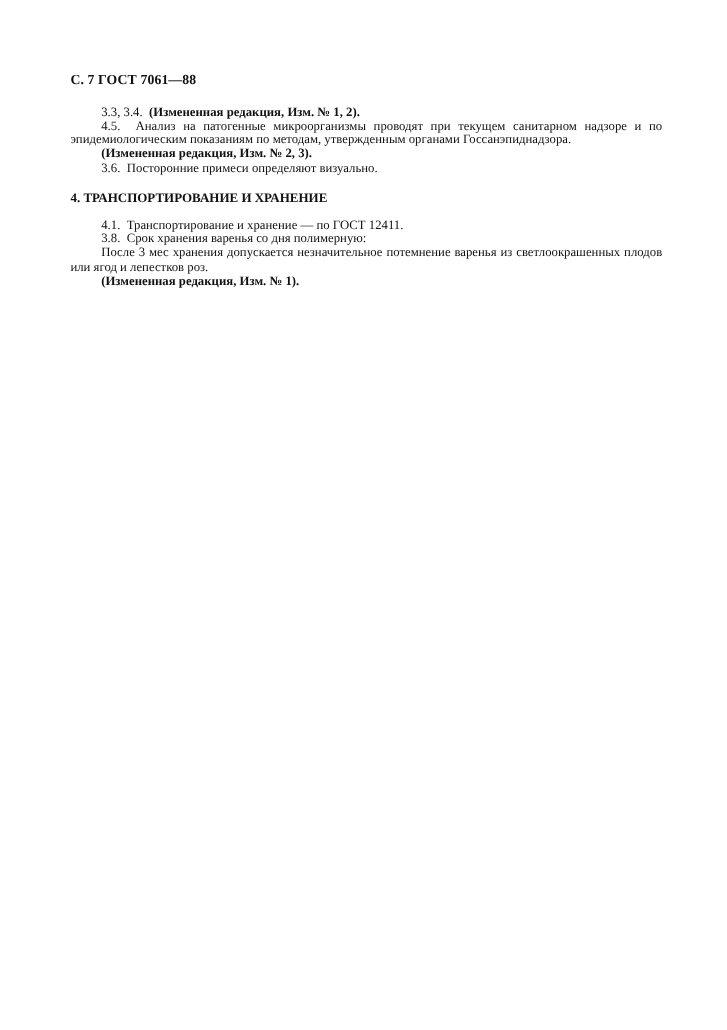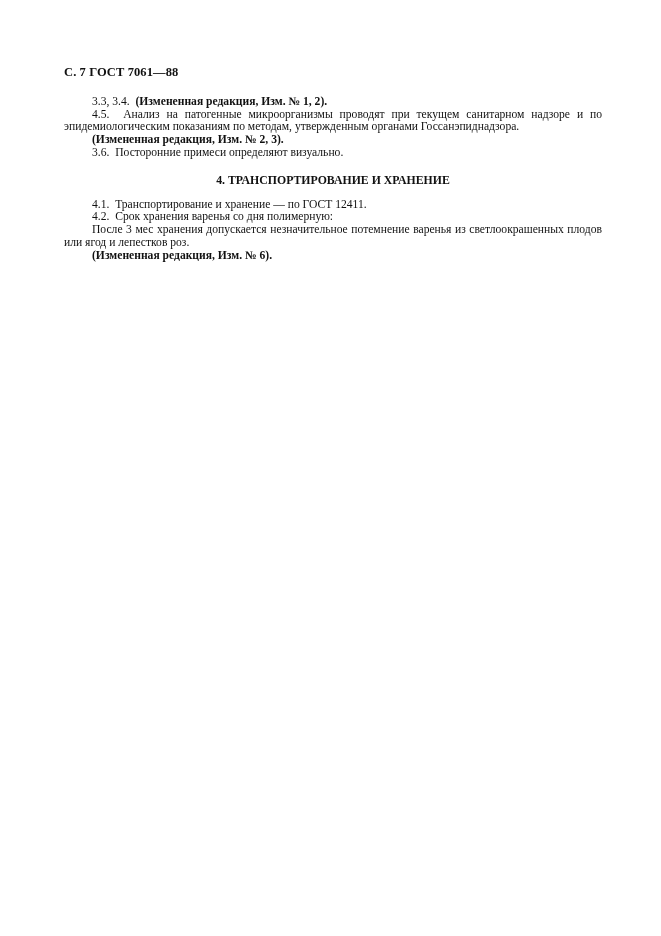--- a/index.html
+++ b/index.html
@@ -29,21 +29,21 @@
       margin-bottom: 17px;
       letter-spacing: 0.1px;
     }
     p {
       margin: 0;
       text-align: justify;
       text-indent: 28px;
     }
     b { font-weight: bold; }
     .section-title {
-      text-align: center;
+      text-align: left;
       font-weight: bold;
       font-size: 11.8px;
       margin: 14px 0 12px 0;
       text-indent: 0;
     }
     .tight { word-spacing: -0.3px; }
   </style>
 </head>
 <body>
 
@@ -71,24 +71,24 @@
   </p>
 
   <div class="section-title">4. ТРАНСПОРТИРОВАНИЕ И ХРАНЕНИЕ</div>
 
   <p>
     <span>4.1.</span>&nbsp;
     <span>Транспортирование и хранение — по ГОСТ 12411.</span>
   </p>
 
   <p>
-    <span>4.2.</span>&nbsp;
+    <span>3.8.</span>&nbsp;
     <span>Срок хранения варенья со дня полимерную:</span>
   </p>
 
 
   <p>После 3 мес хранения допускается незначительное потемнение варенья из светлоокрашенных плодов или ягод и лепестков роз.</p>
 
   <p>
-    <b>(Измененная редакция, Изм. № 6).</b>
+    <b>(Измененная редакция, Изм. № 1).</b>
   </p>
 
 </div>
 
 </body></html>

